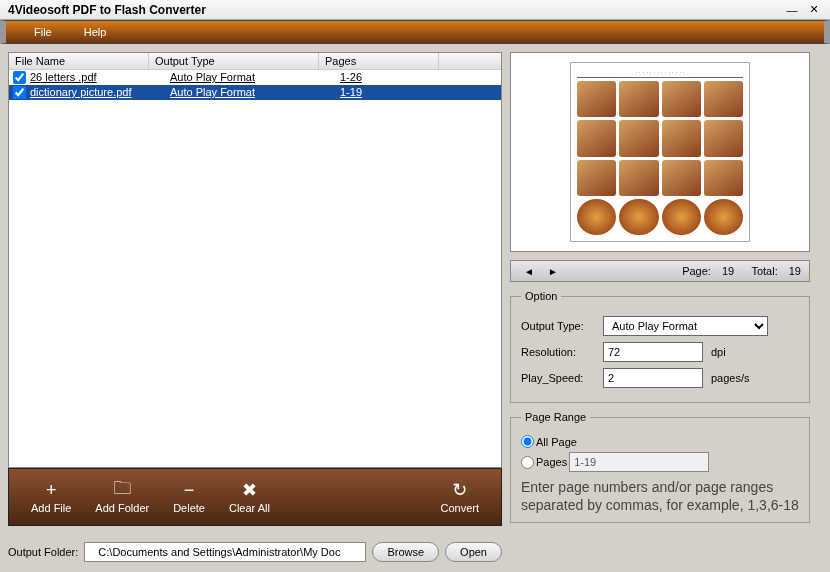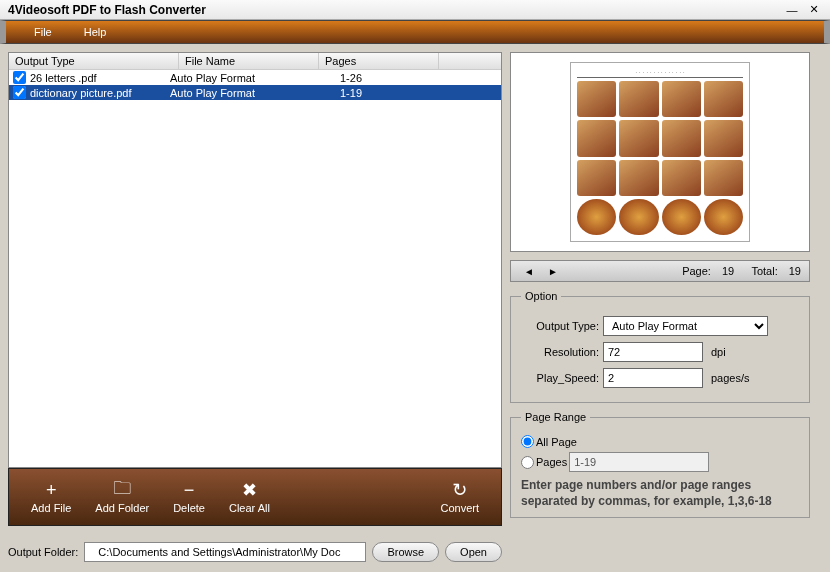--- a/index.html
+++ b/index.html
@@ -13,21 +13,21 @@
 .menubar .menu-item { color: #fff; padding: 20px 16px; cursor: pointer; }
 
 .main-area { display: flex; padding: 8px; gap: 8px; height: calc(572px - 22px - 24px); }
 .left-panel { width: 494px; display: flex; flex-direction: column; }
 .right-panel { width: 300px; display: flex; flex-direction: column; gap: 8px; }
 
 .file-list { flex: 1; background: #fff; border: 1px solid #888; display: flex; flex-direction: column; }
 .fl-header { display: flex; background: linear-gradient(#f8f8f8,#e0e0e0); border-bottom: 1px solid #ccc; }
 .fl-header .col { padding: 2px 6px; border-right: 1px solid #ccc; }
 .fl-body { flex: 1; overflow: auto; }
-.fl-row { display: flex; align-items: center; padding: 1px 4px; }
+.fl-row { display: flex; padding: 1px 4px; text-decoration: underline; }
 .fl-row.selected { background: #1a4fa0; color: #fff; }
 .fl-row .cb { margin-right: 4px; }
 .col-name { width: 140px; }
 .col-type { width: 170px; }
 .col-pages { width: 120px; }
 
 .toolbar { height: 58px; background: linear-gradient(#8a5030,#4a2810); display: flex; align-items: center; padding: 0 10px; border: 1px solid #222; }
 .tool-btn { color: #fff; display: flex; flex-direction: column; align-items: center; padding: 4px 12px; cursor: pointer; gap: 2px; }
 .tool-btn .icon { width: 20px; height: 20px; display: flex; align-items: center; justify-content: center; font-size: 18px; color: #fff; }
 .tool-spacer { flex: 1; }
@@ -43,51 +43,51 @@
 .pv-item { background: linear-gradient(145deg,#d4a060,#8b4020); border-radius: 3px; }
 .pv-plate { background: radial-gradient(#e0a040,#8b3010); border-radius: 50%; }
 
 .nav-bar { height: 22px; background: linear-gradient(#e8e8e8,#c8c8c8); border: 1px solid #888; display: flex; align-items: center; padding: 0 8px; gap: 4px; }
 .nav-arrow { width: 20px; text-align: center; cursor: pointer; font-size: 10px; }
 .nav-spacer { flex: 1; }
 
 fieldset { border: 1px solid #999; padding: 8px 10px; background: #d4d0c8; }
 legend { padding: 0 4px; }
 .opt-row { display: flex; align-items: center; margin: 6px 0; gap: 4px; }
-.opt-row label { width: 78px; text-align: right; }
+.opt-row label { width: 78px; text-align: left; }
 .opt-row select, .opt-row input[type=text] { height: 20px; padding: 0 4px; border: 1px solid #666; background: #fff; }
 .opt-row select { width: 165px; }
 .opt-row input[type=text] { width: 100px; }
 .opt-row .unit { margin-left: 4px; }
 
 .range-row { display: flex; align-items: center; gap: 2px; margin: 4px 0; }
 .range-row input[type=text] { height: 20px; width: 140px; padding: 0 4px; border: 1px solid #888; background: #f0f0f0; }
-.hint { font-size: 12px; color: #444; margin-top: 6px; line-height: 1.3; font-weight: bold; }
+.hint { font-size: 14px; color: #444; margin-top: 6px; line-height: 1.3; }
 </style>
 </head>
 <body>
 
 <div class="titlebar">
   <span class="title">4Videosoft PDF to Flash Converter</span>
   <div class="tb-btn">—</div>
   <div class="tb-btn">✕</div>
 </div>
 
 <div class="menubar">
   <div class="menu-item">File</div>
   <div class="menu-item">Help</div>
 </div>
 
 <div class="main-area">
   <div class="left-panel">
 
     <div class="file-list">
       <div class="fl-header">
+        <div class="col col-name">File Name</div>
         <div class="col col-type">Output Type</div>
-        <div class="col col-name">File Name</div>
         <div class="col col-pages">Pages</div>
       </div>
       <div class="fl-body" id="fl-body">
           <div class="fl-row">
             <input type="checkbox" class="cb" checked="" style="">
             <div class="col-name">26 letters .pdf</div>
             <div class="col-type">Auto Play Format</div>
             <div class="col-pages">1-26</div>
           </div>
           <div class="fl-row selected">

